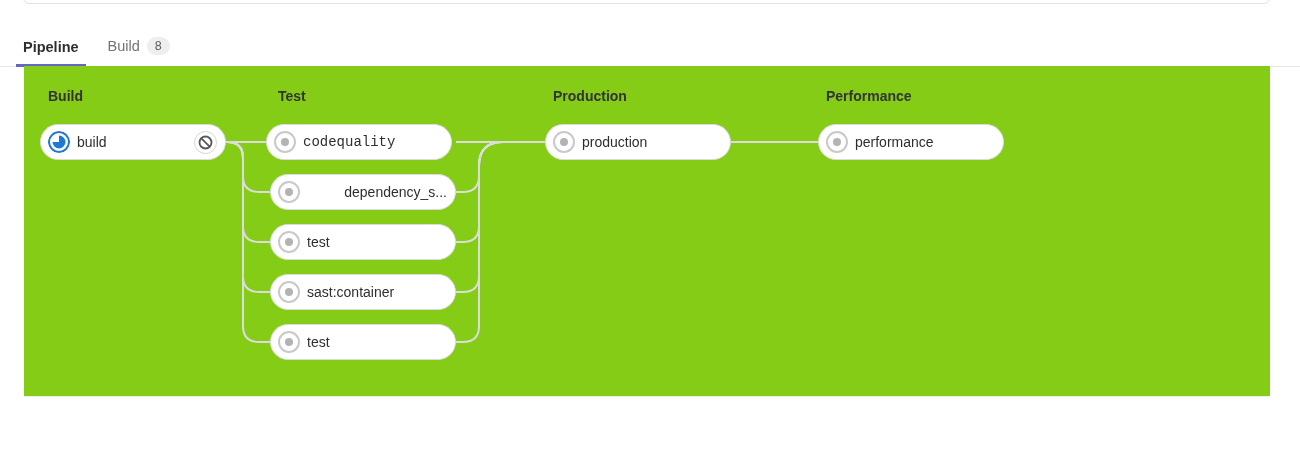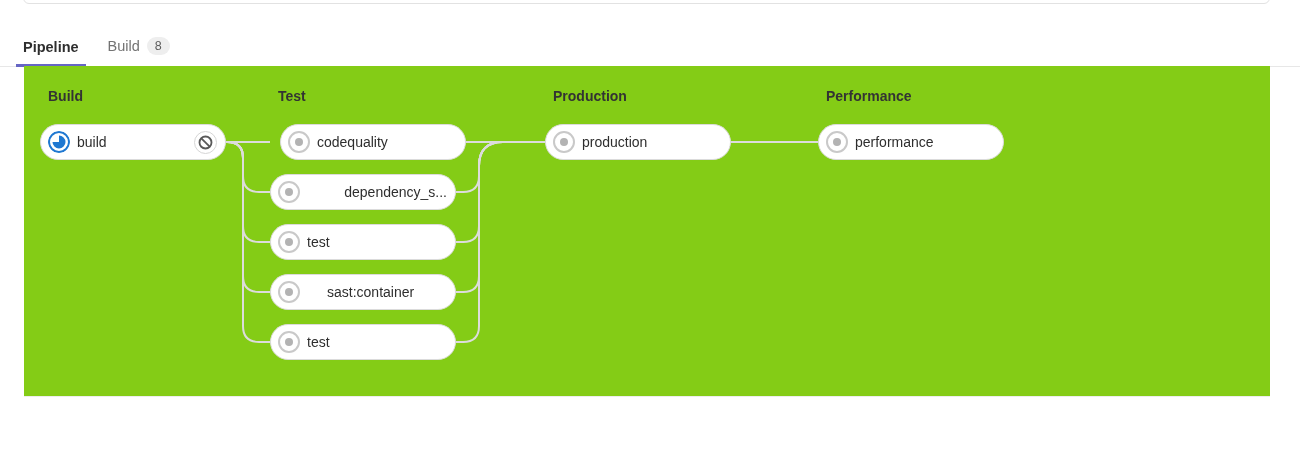--- a/index.html
+++ b/index.html
@@ -81,39 +81,39 @@
         </svg>
         <span class="job-label">build</span>
         <button class="cancel-btn">
           <svg width="15" height="15" viewBox="0 0 14 14">
             <circle cx="7" cy="7" r="5.6" fill="none" stroke="#595959" stroke-width="1.7"></circle>
             <line x1="3.1" y1="3.1" x2="10.9" y2="10.9" stroke="#595959" stroke-width="1.7"></line>
           </svg>
         </button>
       </div>
       <div class="stage-header" style="left: 254px; top: 23px;">Test</div>
-      <div class="job-pill" style="left: 256px; top: 58px;">
+      <div class="job-pill" style="left: 242px; top: 58px; font-family: Liberation Mono, monospace;">
         <span class="st-icon st-created">
           <span class="dot"></span>
         </span>
         <span class="job-label">codequality</span>
       </div>
       <div class="job-pill" style="left: 246px; top: 108px; justify-content: space-between;">
         <span class="st-icon st-created">
           <span class="dot"></span>
         </span>
         <span class="job-label">dependency_s...</span>
       </div>
       <div class="job-pill" style="left: 246px; top: 158px;">
         <span class="st-icon st-created">
           <span class="dot"></span>
         </span>
         <span class="job-label">test</span>
       </div>
-      <div class="job-pill" style="left: 246px; top: 208px; gap: 20px;">
+      <div class="job-pill" style="left: 246px; top: 208px;">
         <span class="st-icon st-created">
           <span class="dot"></span>
         </span>
         <span class="job-label">sast:container</span>
       </div>
       <div class="job-pill" style="left: 246px; top: 258px;">
         <span class="st-icon st-created">
           <span class="dot"></span>
         </span>
         <span class="job-label">test</span>

